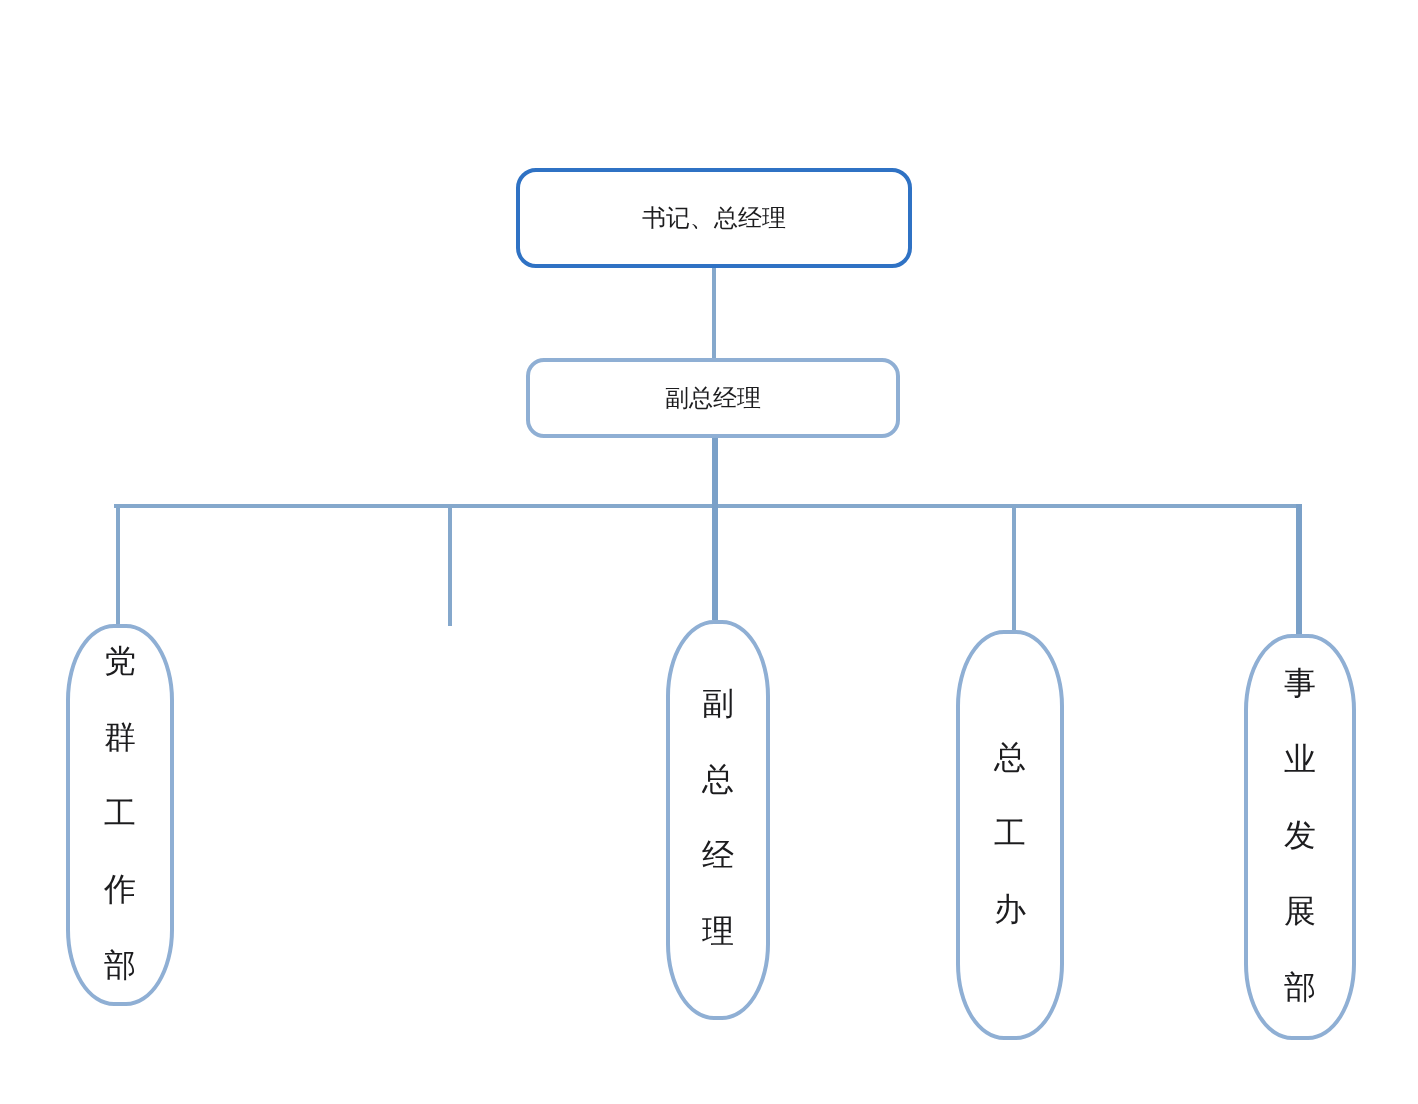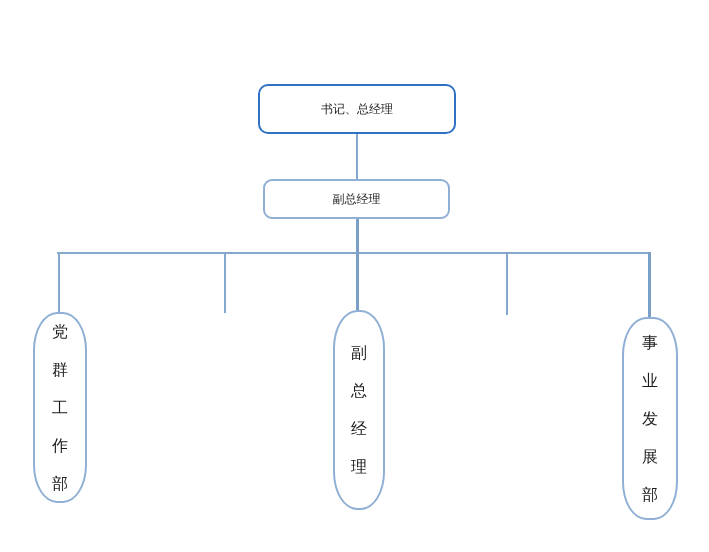--- a/index.html
+++ b/index.html
@@ -104,18 +104,21 @@
 
   <div class="capsule" style="left:33px; top:312px; width:54px; height:191px;">
     <div class="vtext">党群工作部</div>
   </div>
 
 
   <div class="capsule" style="left:333px; top:310px; width:52px; height:200px;">
     <div class="vtext">副总经理</div>
   </div>
 
+  <div class="capsule" style="left:478px; top:315px; width:54px; height:205px;">
+    <div class="vtext">总工办</div>
+  </div>
 
   <div class="capsule" style="left:622px; top:317px; width:56px; height:203px;">
     <div class="vtext">事业发展部</div>
   </div>
 
 </div>
 
 </body></html>

